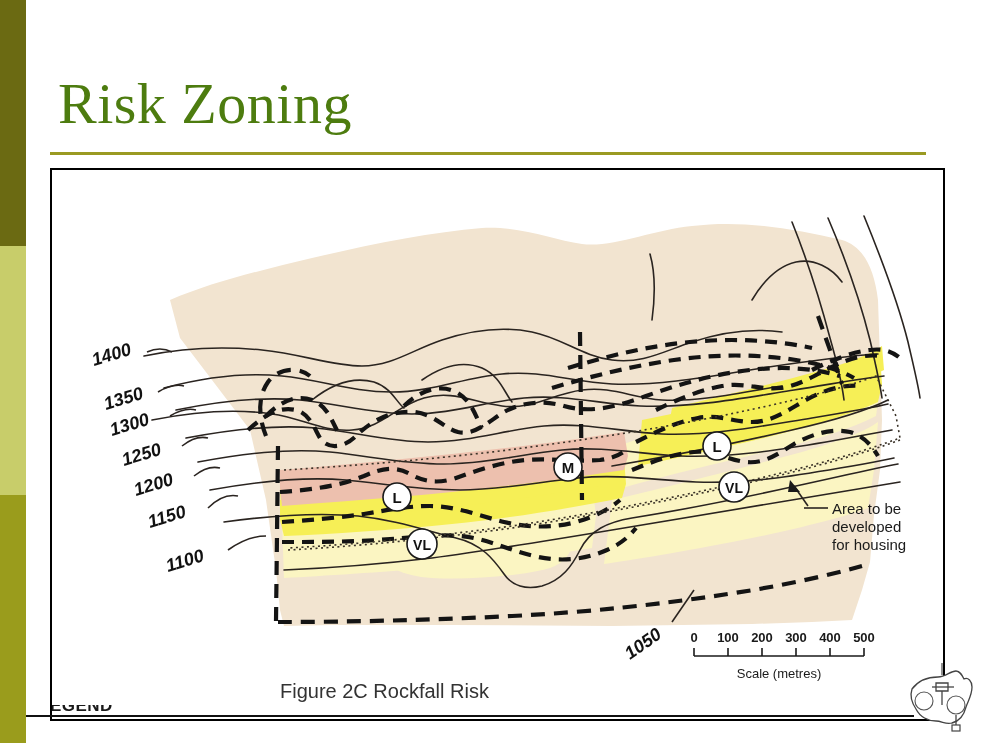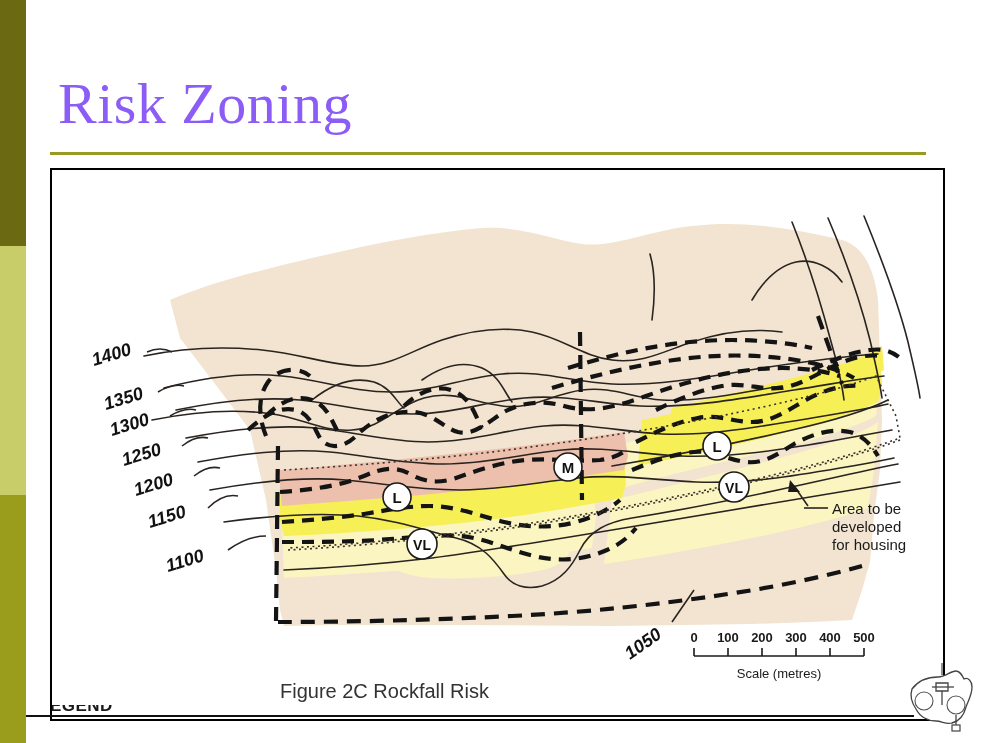--- a/index.html
+++ b/index.html
@@ -26,21 +26,21 @@
   #strip-band-middle { top: 246px; height: 249px; background: #c8cd6a; }
   #strip-band-bottom { top: 495px; height: 248px; background: #9a9c1c; }
 
   
   #page-title {
     position: absolute;
     left: 58px; top: 72px;
     font-family: "Liberation Serif", serif;
     font-size: 58px;
     line-height: 64px;
-    color: #8b5cf6;
+    color: #4d7c0f;
     letter-spacing: 0.5px;
     white-space: nowrap;
   }
   #title-underline {
     position: absolute;
     left: 50px; top: 152px;
     width: 876px; height: 3px;
     background: #9a9a22;
   }
 

